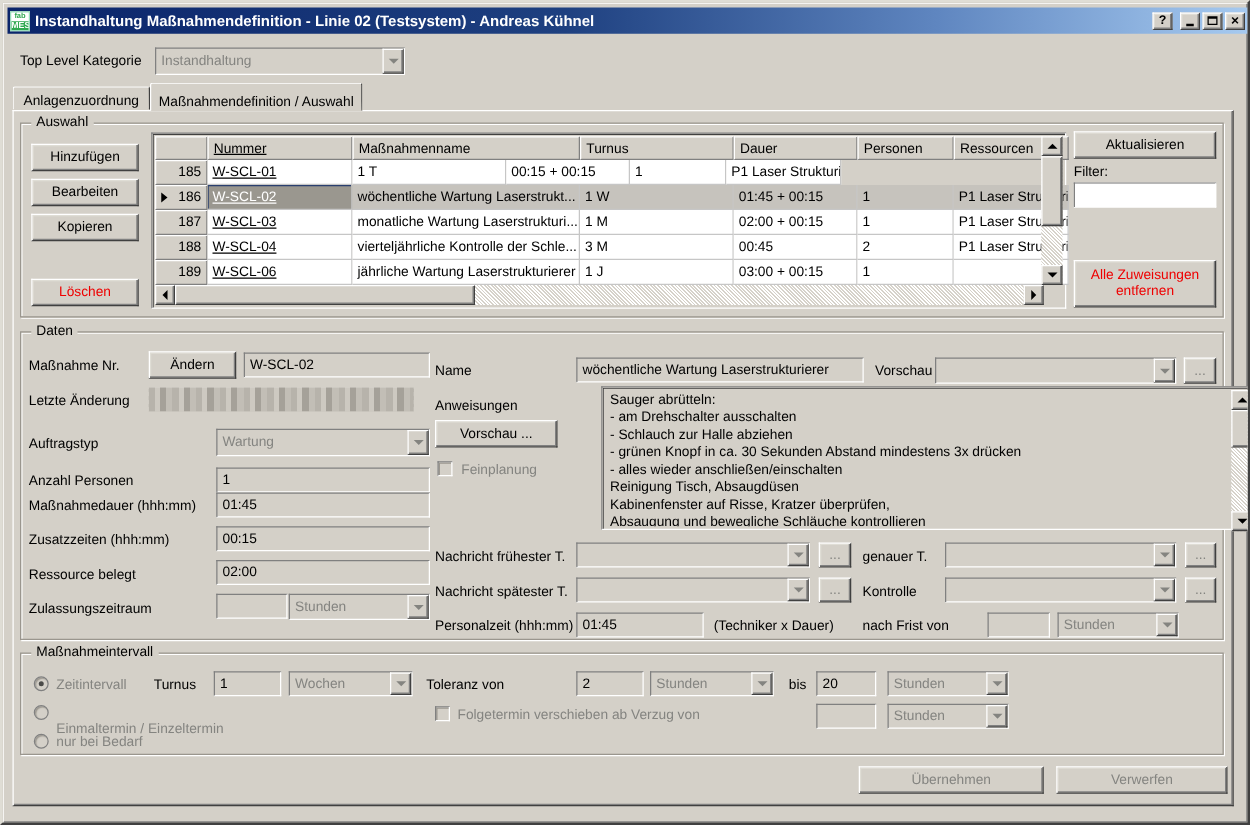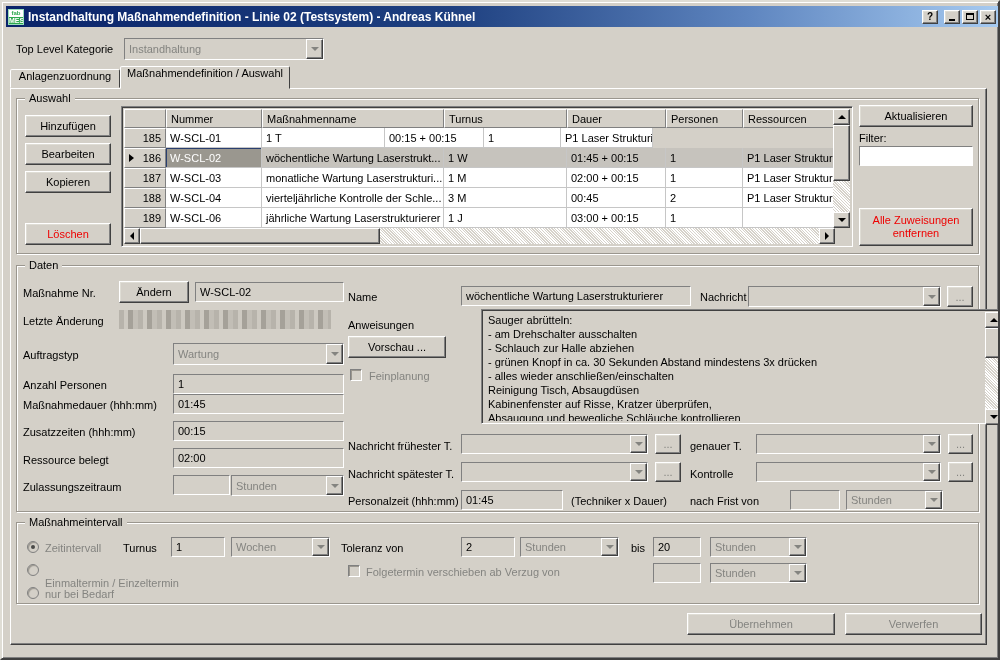--- a/index.html
+++ b/index.html
@@ -42,36 +42,36 @@
   .combo .cval{flex:1;display:flex;align-items:center;padding:0 4px;white-space:nowrap;overflow:hidden;}
   .combo .cbtn{width:17px;background:#D4D0C8;border:1px solid;border-color:#fff #404040 #404040 #fff;
     box-shadow:inset -1px -1px 0 #808080;display:flex;align-items:center;justify-content:center;}
   .tri-dn{width:0;height:0;border-left:4px solid transparent;border-right:4px solid transparent;border-top:4px solid #000;}
   .tri-dn.g{border-top-color:#848480;}
   .tri-up8{width:0;height:0;border-left:4px solid transparent;border-right:4px solid transparent;border-bottom:4px solid #000;}
   .tri-l8{width:0;height:0;border-top:4px solid transparent;border-bottom:4px solid transparent;border-right:4px solid #000;}
   .tri-r8{width:0;height:0;border-top:4px solid transparent;border-bottom:4px solid transparent;border-left:4px solid #000;}
   
   .tab{position:absolute;background:#D4D0C8;border:1px solid;border-color:#fff #404040 transparent #fff;
-    border-radius:2px 2px 0 0;display:flex;align-items:flex-start;justify-content:center;}
+    border-radius:2px 2px 0 0;display:flex;align-items:flex-end;justify-content:center;}
   .tabpage{position:absolute;background:#D4D0C8;border:1px solid;border-color:#fff #404040 #404040 #fff;
     box-shadow:inset -1px -1px 0 #808080;}
   
   .group{position:absolute;border:1px solid #9a968e;box-shadow:1px 1px 0 #fff, inset 1px 1px 0 #fff;}
   .legend{position:absolute;top:-7px;left:8px;background:#D4D0C8;padding:0 4px;line-height:13px;}
   
   .grid{background:#D4D0C8;}
   .trow{display:flex;height:20px;}
   .hrow{display:flex;height:19px;}
   .hcell,.selcell{background:#D4D0C8;border:1px solid;border-color:#fff #808080 #808080 #fff;
     display:flex;align-items:center;padding:0 4px;white-space:nowrap;overflow:hidden;}
   .dcell{background:#fff;border-right:1px solid #C6C6C6;border-bottom:1px solid #C6C6C6;
     display:flex;align-items:center;padding:0 4px;white-space:nowrap;overflow:hidden;}
   .selcell{justify-content:flex-end;gap:3px;}
-  .c0{width:42px;}.c1{width:96px;}.c2{width:182px;}.c3{width:123px;}.c4{width:99px;}.c5{width:77px;}.c6{width:92px;}
+  .c0{width:42px;}.c1{width:116px;text-decoration:underline;}.c2{width:182px;}.c3{width:123px;}.c4{width:99px;}.c5{width:77px;}.c6{width:92px;}
   .rowsel .dcell{background:#C6C3BD;}
   .rowsel .cellfocus{background:#9A978F;color:#fff;box-shadow:inset 0 1px 0 #2A3F6F, inset 1px 0 0 #2A3F6F;}
   .marker{width:0;height:0;border-left:5px solid #000;border-top:4px solid transparent;border-bottom:4px solid transparent;margin-right:auto;}
   
   .track{background-image:repeating-linear-gradient(45deg,#fff 0 1px,#D6D2CA 1px 2px);}
   .sbtn{position:absolute;background:#D4D0C8;border:1px solid;border-color:#fff #404040 #404040 #fff;
     box-shadow:inset -1px -1px 0 #808080;display:flex;align-items:center;justify-content:center;}
   .thumb{position:absolute;background:#D4D0C8;border:1px solid;border-color:#fff #404040 #404040 #fff;
     box-shadow:inset -1px -1px 0 #808080;}
   
@@ -274,21 +274,21 @@
     <div class="abs sunken1 combo" style="left:214px;top:209px;width:113px;height:21px;">
       <span class="cval dis-txt">Stunden</span>
       <span class="cbtn">
           <span class="tri-dn g"></span>
         </span>
     </div>
 
     <span class="abs lbl" style="left:331px;top:25px;">Name</span>
     <div class="abs sunken1 field" style="left:444px;top:20px;width:230px;height:20px;">wöchentliche Wartung Laserstrukturierer</div>
 
-    <span class="abs lbl" style="left:683px;top:25px;">Nachricht</span>
+    <span class="abs lbl" style="left:683px;top:25px;">Vorschau</span>
     <div class="abs sunken1 combo" style="left:731px;top:20px;width:193px;height:21px;">
       <span class="cval dis-txt"></span>
       <span class="cbtn">
           <span class="tri-dn g"></span>
         </span>
     </div>
     <div class="btn abs dis" style="left:930px;top:20px;width:26px;height:21px;">
         <span>...</span>
       </div>
 

